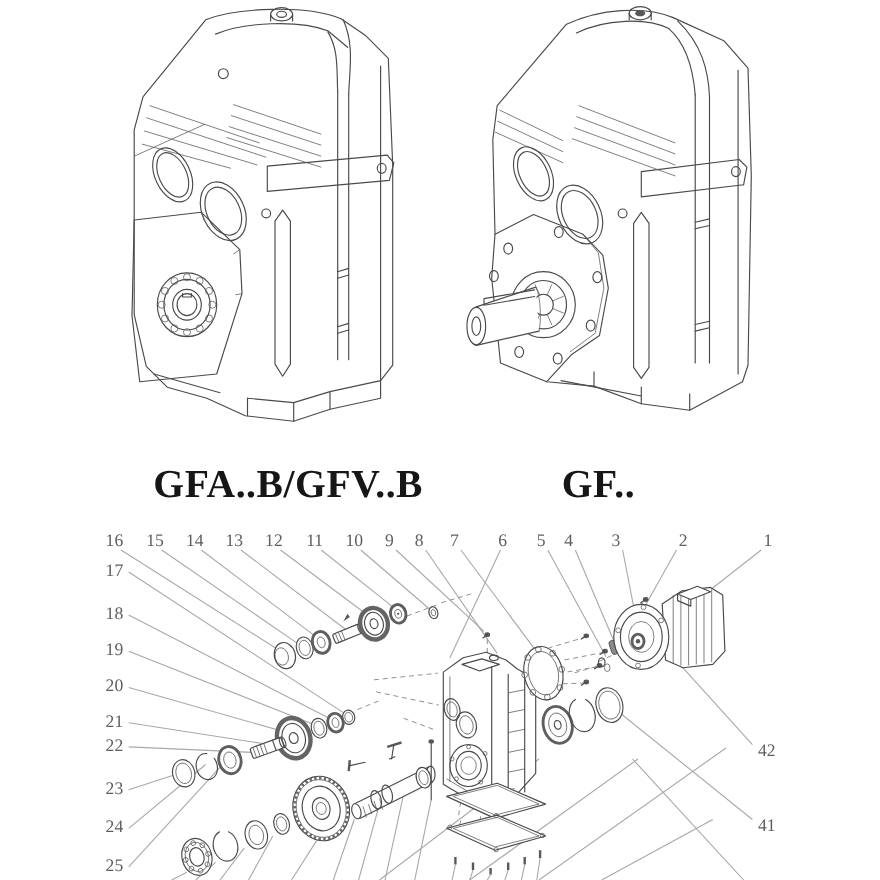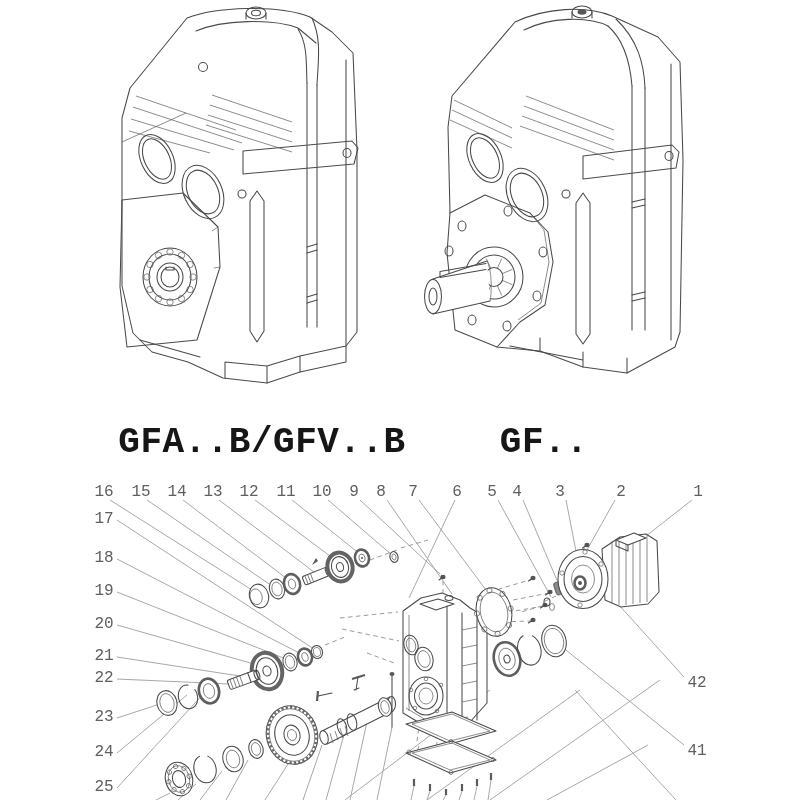--- a/index.html
+++ b/index.html
@@ -1,17 +1,17 @@
 <!DOCTYPE html>
 <html><head>
 <meta charset="utf-8">
 <style>
   html,body{margin:0;padding:0;background:#fff;}
   .canvas{width:800px;height:800px;background:#fff;position:relative;overflow:hidden;
-          font-family:Liberation Mono, monospace;}
+          font-family:Liberation Serif, serif;}
   svg{display:block}
   .ln{fill:none;stroke:#4a4a4a;stroke-width:1.05;stroke-linecap:round;stroke-linejoin:round}
   .lnw{fill:#fff;stroke:#4a4a4a;stroke-width:1.05;stroke-linecap:round;stroke-linejoin:round}
   .thn{fill:none;stroke:#5a5a5a;stroke-width:.7}
   .thk{fill:#fff;stroke:#5e5e5e;stroke-width:2.6}
   .rim{fill:#fff;stroke:#646464;stroke-width:4}
   .dk{fill:#585858;stroke:none}
   .dash{fill:none;stroke:#8f8f8f;stroke-width:.9;stroke-dasharray:4.5 3.5}
   .leader{stroke:#a8a8a8;stroke-width:1;fill:none}
   .callout{font-size:16px;fill:#5f5f5f}

